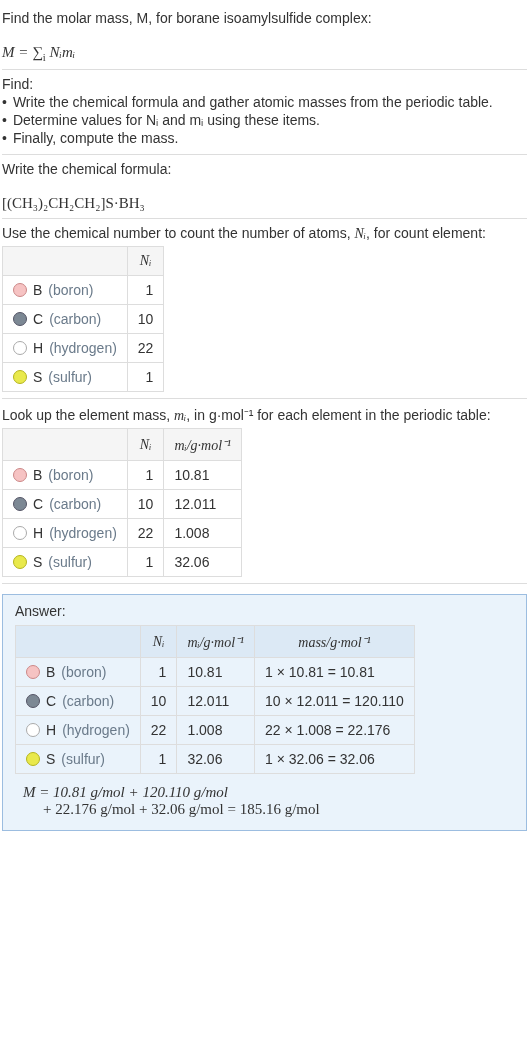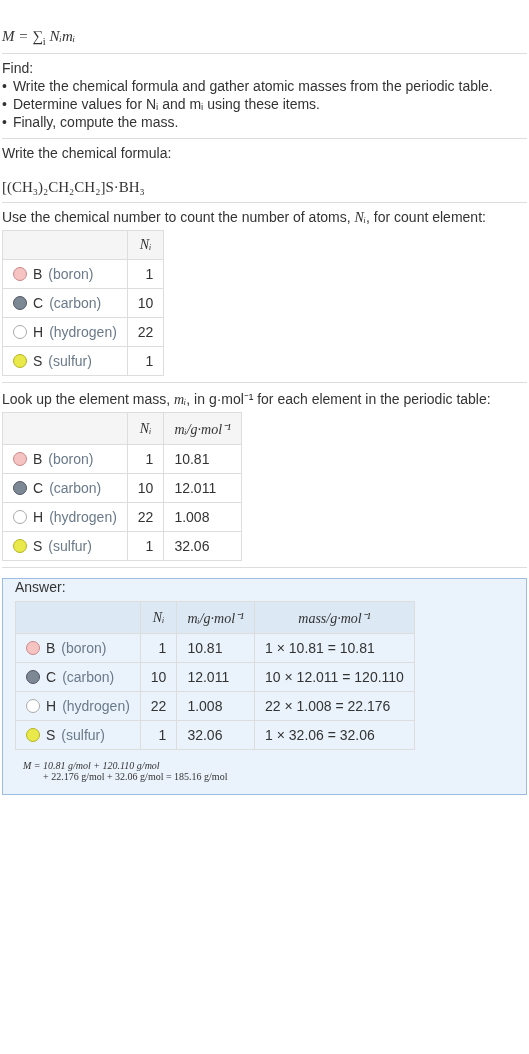--- a/index.html
+++ b/index.html
@@ -48,42 +48,43 @@
     border-radius: 50%;
     border: 1px solid #999;
   }
   .sw-b { background: #f6c3c3; border-color: #c88; }
   .sw-c { background: #7c8894; border-color: #556; }
   .sw-h { background: #fff; border-color: #aaa; }
   .sw-s { background: #e9e94c; border-color: #b5b520; }
   .answer-box {
     border: 1px solid #9cbde0;
     background: #eaf3fb;
-    padding: 0 12px 12px 12px;
+    padding: 8px 12px 12px 12px;
     margin-top: 4px;
   }
   .answer-box .label {
     margin-bottom: 6px;
   }
   .answer-table th, .answer-table td { background: #eaf3fb; }
   .answer-table th { background: #dce9f5; }
   .molar {
     font-family: "Times New Roman", serif;
-    font-size: 10px;
+    font-size: 15px;
     margin-top: 10px;
     padding-left: 28px;
     text-indent: -20px;
   }
 </style>
 </head>
 <body>
 
 <div class="content">
 
   <div class="section">
+    <div>Find the molar mass, M, for borane isoamylsulfide complex:</div>
     <div class="formula-line">
       <span class="italic">M = </span><span>∑</span><span class="sub">i</span><span class="italic"> Nᵢmᵢ</span>
     </div>
   </div>
 
   <div class="section">
     <div>Find:</div>
     <div class="bullets">
       <div class="row">
           <span class="dot">•</span>

